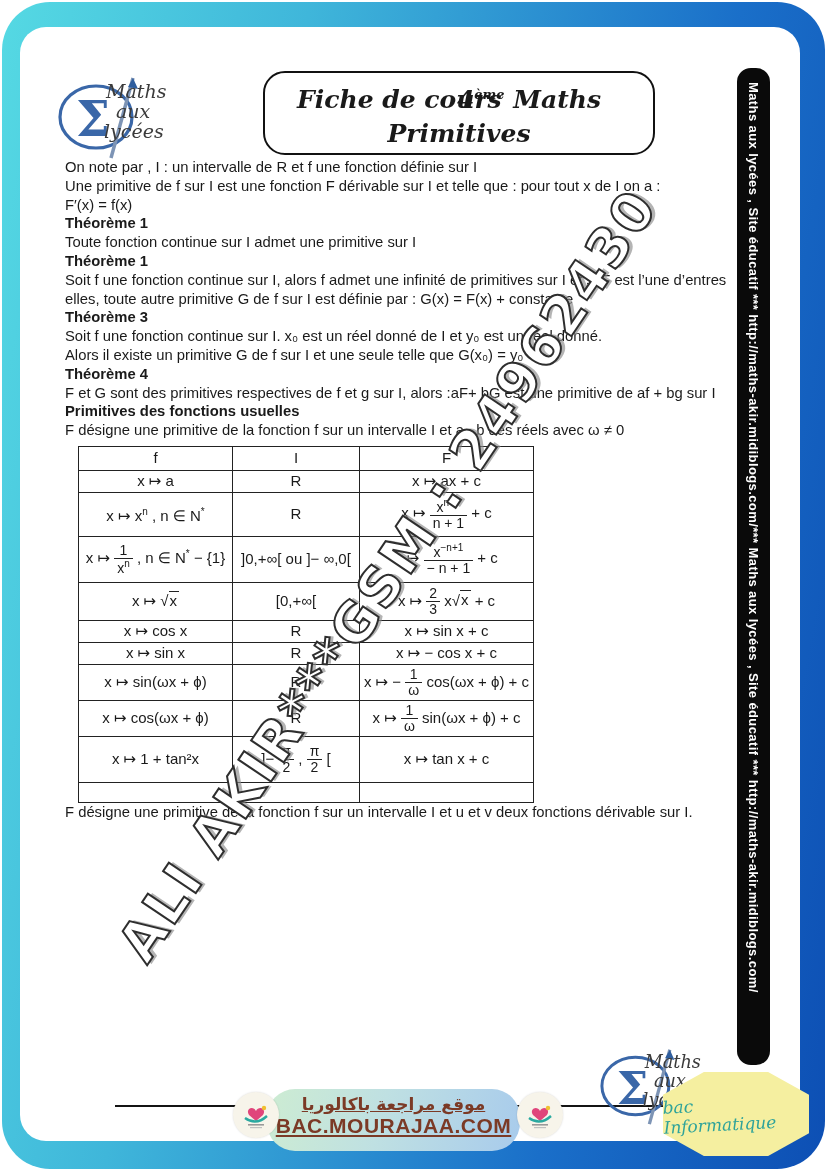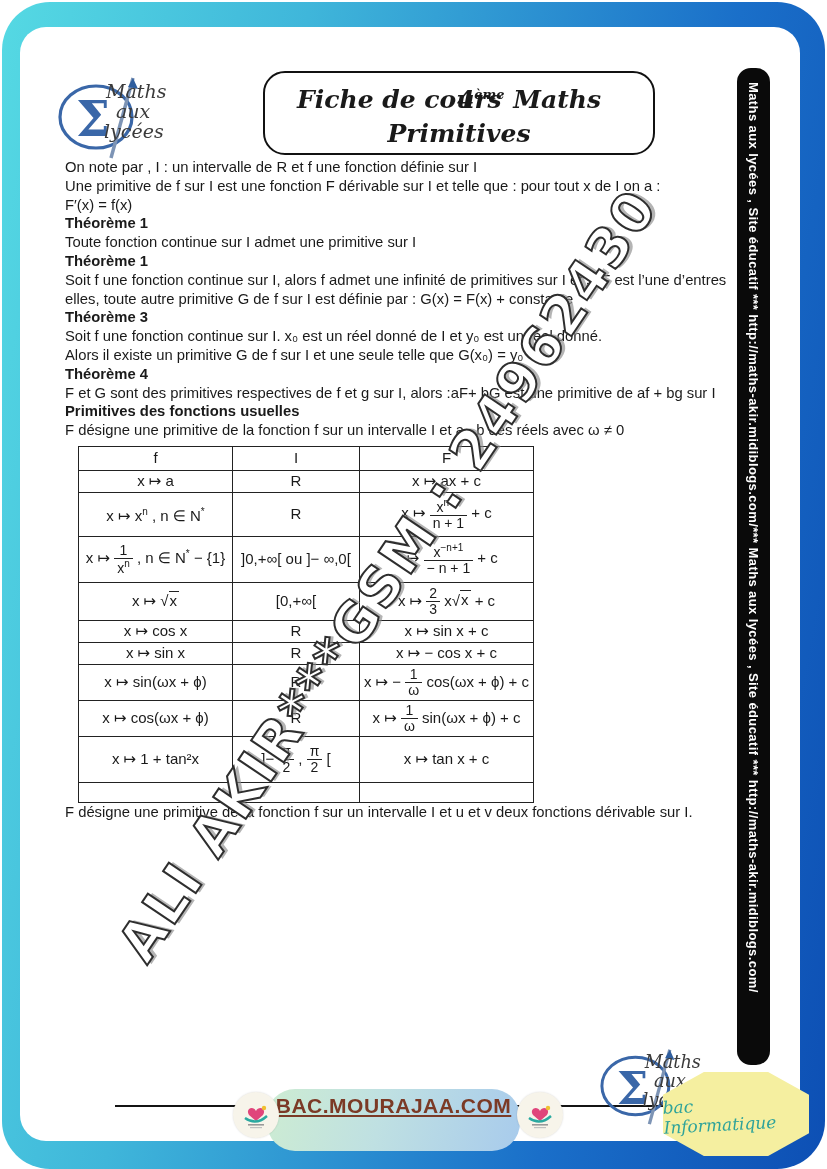--- a/index.html
+++ b/index.html
@@ -179,20 +179,21 @@
     <ellipse cx="40" cy="43" rx="36" ry="31" fill="none" stroke="#3a67a8" stroke-width="3.2"></ellipse>
     <text x="20" y="62" font-size="48" font-weight="bold" fill="#3a67a8" font-family="DejaVu Serif, serif">Σ</text>
     <line x1="55" y1="84" x2="77" y2="4" stroke="#7d94b5" stroke-width="3.5"></line>
     <path d="M77 4 L82 15 L72 13 Z" fill="#2f5e9e"></path>
     <text class="ltx" x="50" y="24" font-size="19">Maths</text>
     <text class="ltx" x="60" y="44" font-size="19">aux</text>
     <text class="ltx" x="48" y="64" font-size="19">lycées</text>
   </svg>
 
   <div class="pill">
+    <div class="ar">موقع مراجعة  باكالوريا</div>
     <div class="site">BAC.MOURAJAA.COM</div>
   </div>
 
   <div class="badge-circle" style="left:233px;top:1092px;">
     <svg width="32" height="32" viewBox="0 0 32 32">
       <path d="M9 16 C5 10, 13 6, 16 12 C19 6, 27 10, 23 16 L16 22 Z" fill="#e0457b"></path>
       <path d="M5 19 Q16 27 27 17" fill="none" stroke="#2aa9a0" stroke-width="2.4"></path>
       <circle cx="24" cy="9" r="2.2" fill="#f0c030"></circle>
       <rect x="8" y="25" width="16" height="1.6" fill="#9a9a9a"></rect>
       <rect x="10" y="28" width="12" height="1.2" fill="#c0c0c0"></rect>

